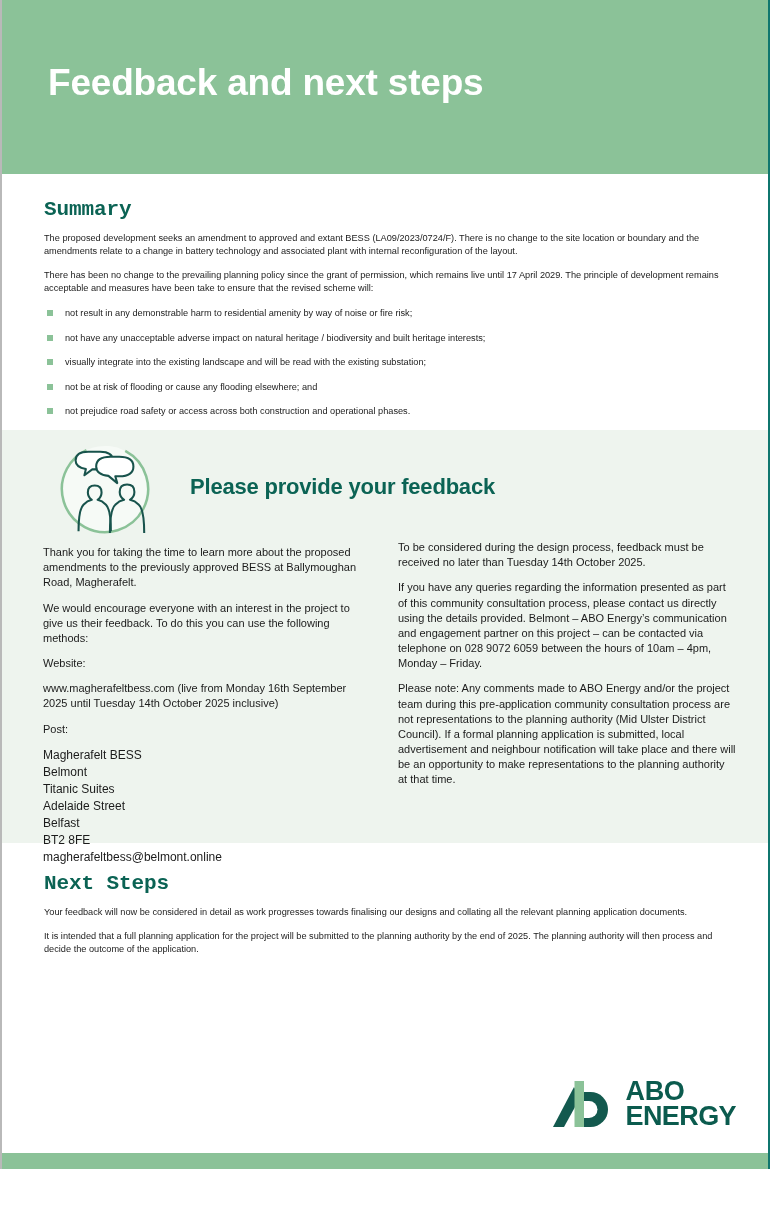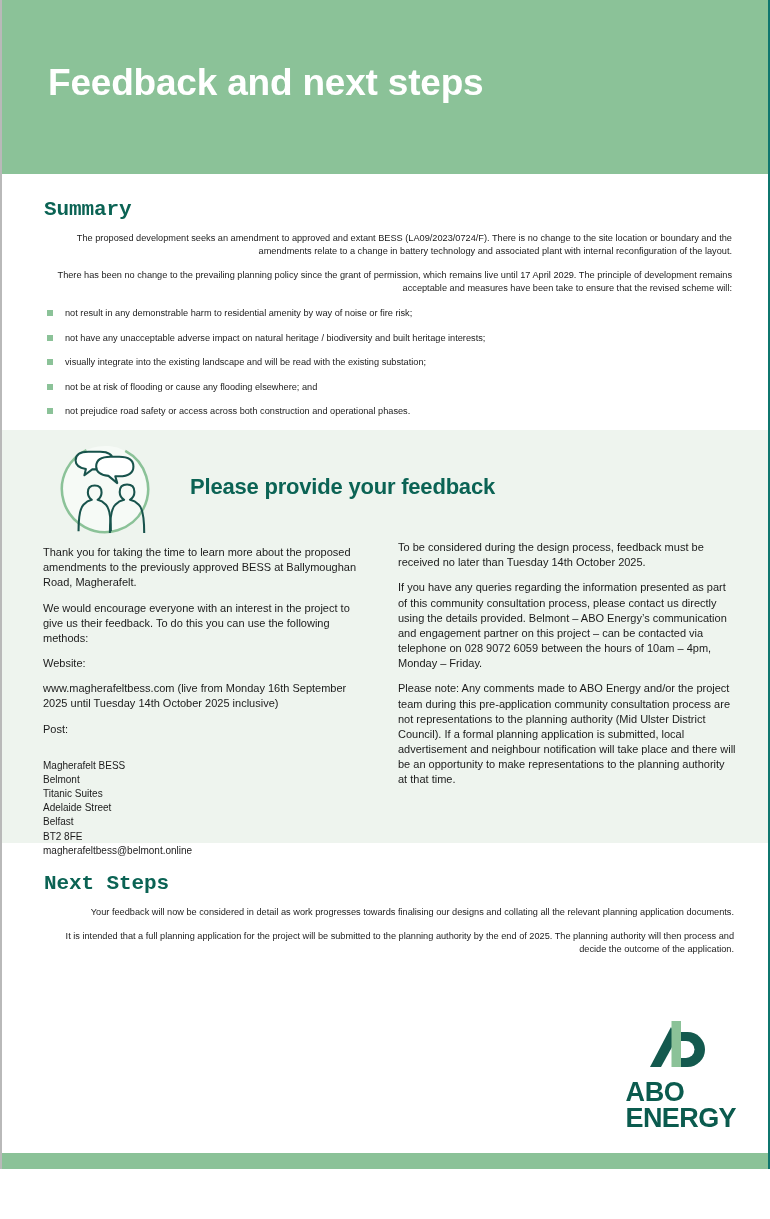--- a/index.html
+++ b/index.html
@@ -54,21 +54,21 @@
   .summary {
     position: absolute;
     left: 42px;
     top: 198px;
     width: 688px;
   }
   .body-text {
     font-size: 9.2px;
     line-height: 1.42;
     color: #1b1b1b;
-    text-align: right;
+    text-align: left;
   }
   .summary .body-text { margin-top: 11px; }
   .summary .sec-heading { margin-bottom: 4px; }
 
   .bullets { margin-top: 12px; }
   .bullet-row {
     display: flex;
     align-items: flex-start;
     margin-bottom: 12px;
     margin-top: 8px;
@@ -122,45 +122,43 @@
     top: 540px;
     width: 338px;
   }
   .fb-text {
     font-size: 11px;
     line-height: 1.38;
     color: #1b1b1b;
   }
   .fb-text + .fb-text { margin-top: 10px; }
   .fb-addr {
-    font-size: 10px;
+    font-size: 12px;
     line-height: 1.42;
     color: #1b1b1b;
-    margin-top: 22px;
+    margin-top: 10px;
   }
 
   
   .next-steps {
     position: absolute;
     left: 42px;
     top: 872px;
     width: 690px;
   }
   .next-steps .sec-heading { margin-bottom: 6px; }
   .next-steps .body-text { margin-top: 11px; }
 
   
   .logo {
     position: absolute;
     right: 32px;
     bottom: 38px;
     display: flex;
-    align-items: center;
     gap: 9px;
-    flex-direction: column;
   }
   .logo-mark { width: 66px; height: 52px; display: block; }
   .logo-words {
     color: #0b5b4e;
     font-weight: bold;
     font-size: 27px;
     line-height: 0.94;
     letter-spacing: -0.4px;
   }
   .logo-words .l2 { letter-spacing: -0.6px; }

